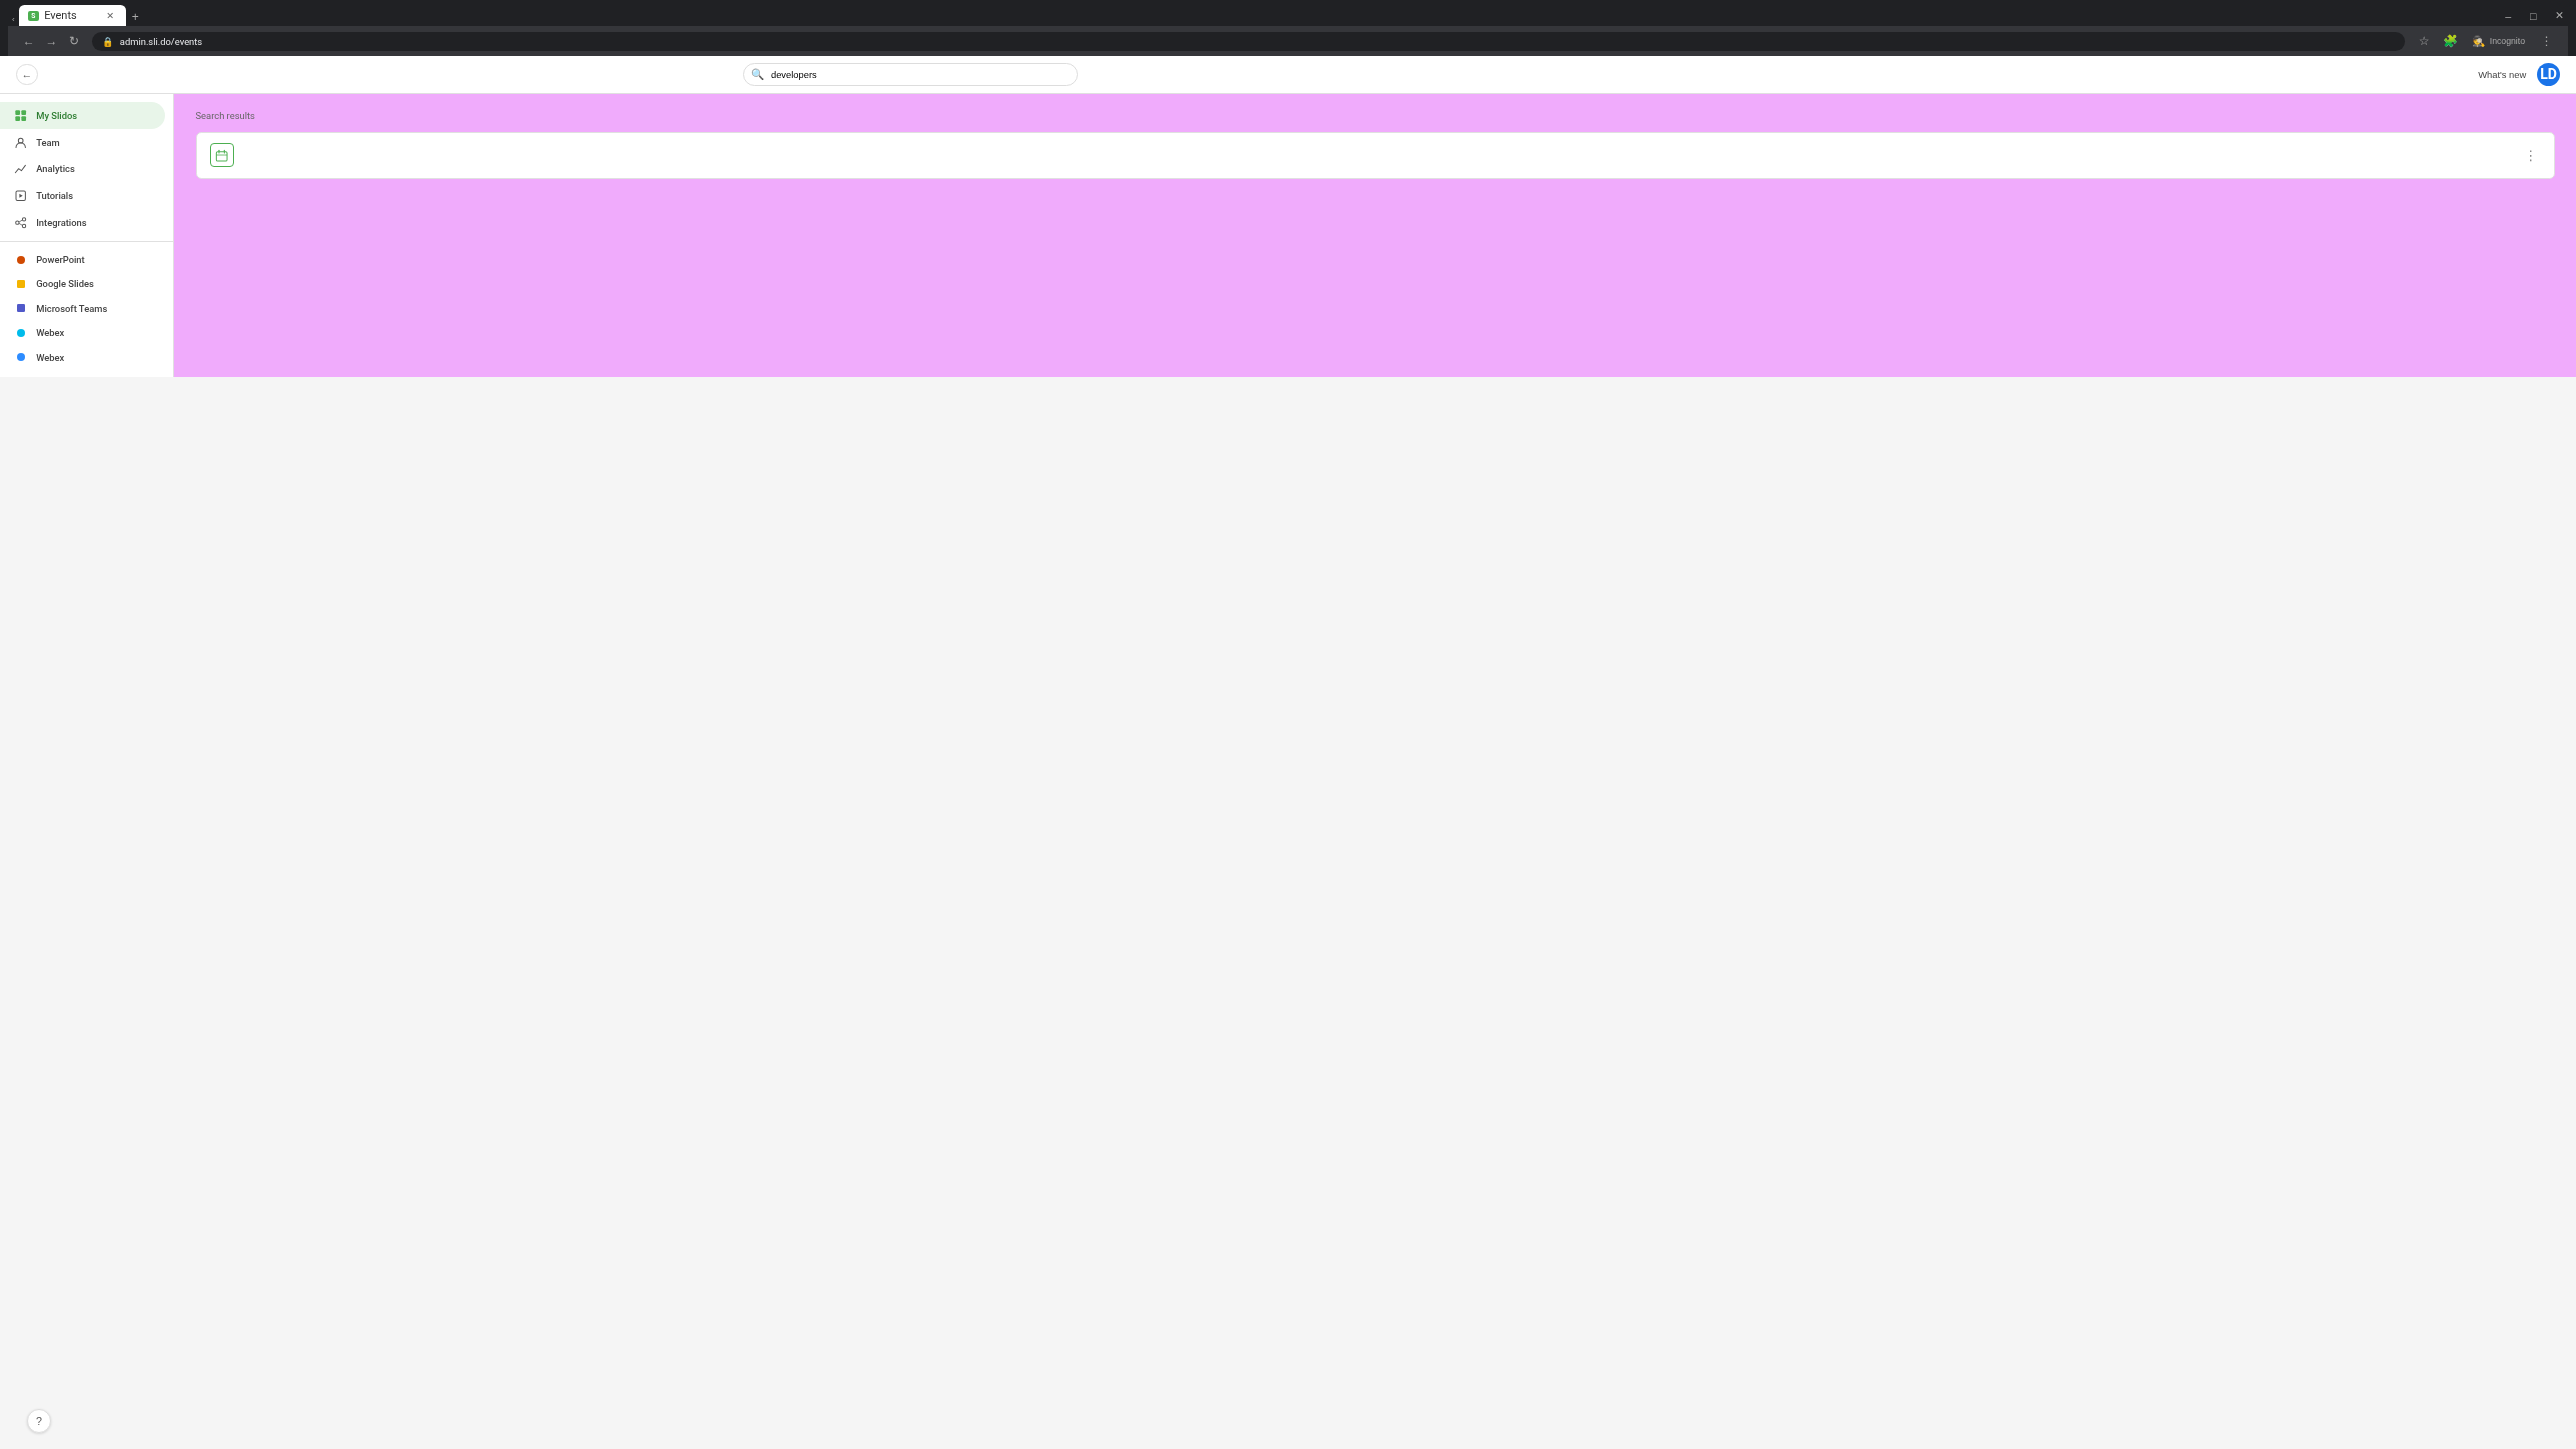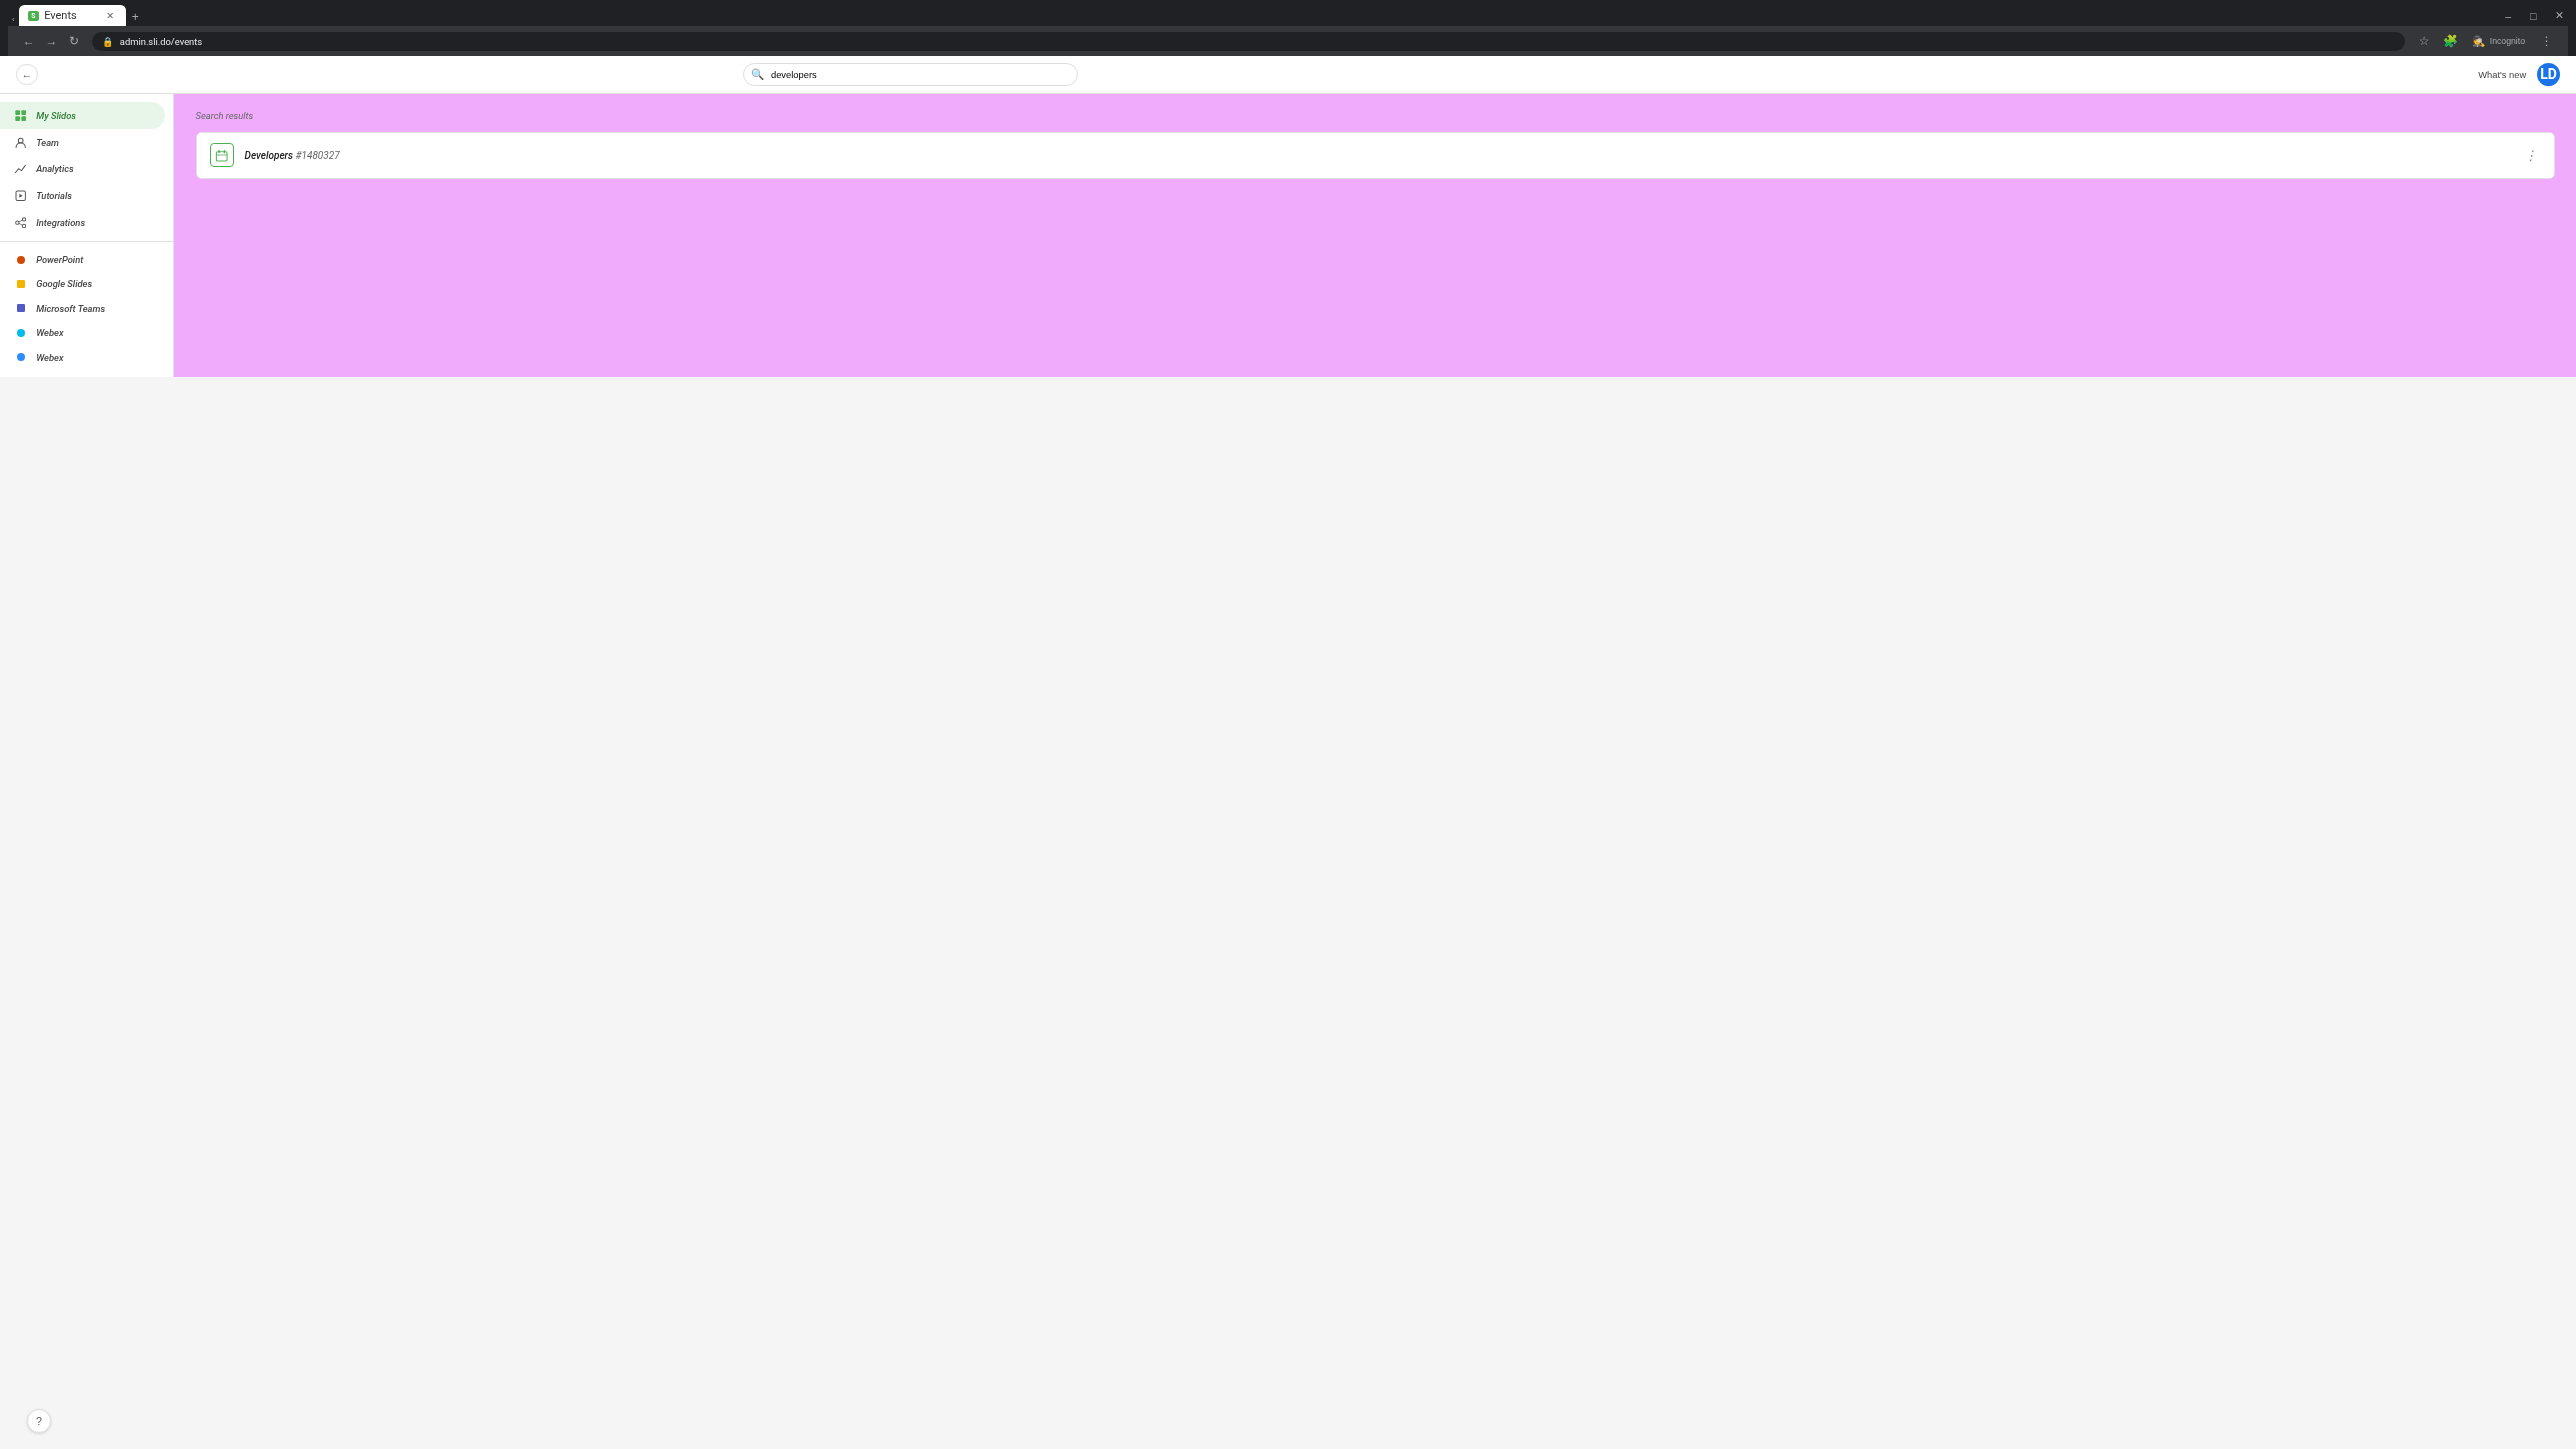--- a/index.html
+++ b/index.html
@@ -192,21 +192,20 @@
       font-size: 14px;
       font-weight: bold;
       cursor: pointer;
     }
 
     
     .main-layout {
       display: flex;
       flex: 1;
       overflow: hidden;
-      font-style: italic;
     }
 
     
     .sidebar {
       width: 174px;
       border-right: 0.7px solid #e0e0e0;
       background: #fff;
       padding: 8px 0;
       display: flex;
       flex-direction: column;
@@ -469,24 +468,20 @@
     <div class="result-card">
       <div class="event-icon">
         <svg width="13.4" height="13.4" viewBox="0 0 20 20" fill="none">
           <rect x="2" y="4" width="16" height="14" rx="2" stroke="#4caf50" stroke-width="1.5"></rect>
           <line x1="6" y1="2" x2="6" y2="6" stroke="#4caf50" stroke-width="1.5" stroke-linecap="round"></line>
           <line x1="14" y1="2" x2="14" y2="6" stroke="#4caf50" stroke-width="1.5" stroke-linecap="round"></line>
           <line x1="2" y1="9" x2="18" y2="9" stroke="#4caf50" stroke-width="1.2"></line>
         </svg>
       </div>
       <div class="result-info">
-        <div class="result-title">
-          <span>Developers</span>
-          <span class="event-id">#1480327</span>
-        </div>
       </div>
       <div class="result-more">⋮</div>
     </div>
   </div>
 </div>
 
 <button class="help-btn">
   <span>?</span>
 </button>
 

